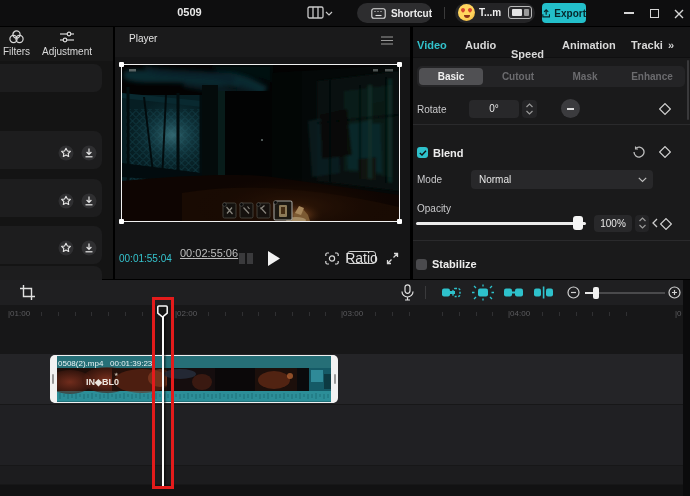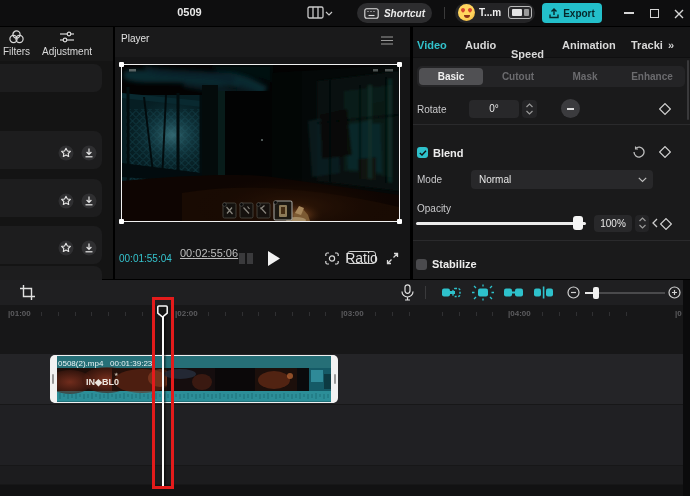--- a/index.html
+++ b/index.html
@@ -22,37 +22,37 @@
 .rtab{font-size:11px;font-weight:bold;color:#d8d8d8;}
 .seg{background:#242426;border-radius:5px;}
 .seglabel{font-size:10px;font-weight:bold;color:#6b6b6e;text-align:center;}
 .label{font-size:10px;color:#c9c9cb;}
 .input{background:#28282a;border-radius:4px;color:#e8e8e8;font-size:10px;text-align:center;}
 .stepper{background:#242426;border-radius:4px;}
 .divider{height:1px;background:#2a2a2c;}
 
 #timeline{left:0;top:280px;width:690px;height:216px;background:#171718;}
 #ttoolbar{left:0;top:0;width:690px;height:25px;background:#1f1f21;}
-#ruler{left:0;top:25px;width:630px;height:17px;background:#171718;color:#5c5c5f;font-size:8px;font-weight:bold;}
+#ruler{left:0;top:25px;width:630px;height:17px;background:#171718;color:#5c5c5f;font-size:8px;}
 .trackrow{left:0;width:690px;background:#232325;}
 </style>
 </head>
 <body>
 
 <div class="abs" id="topbar"></div>
 <div class="abs" id="title">0509</div>
 
 <svg class="abs" style="left:307px;top:6px" width="26" height="14" viewBox="0 0 26 14" fill="none" stroke="#c9c9c9" stroke-width="1.3">
   <rect x="1" y="1" width="15" height="11" rx="1.5"></rect>
   <line x1="6" y1="1" x2="6" y2="12"></line>
     <line x1="11" y1="1" x2="11" y2="12"></line>
   <path d="M19 6 l3 3 l3 -3" stroke-width="1.2"></path>
 </svg>
 
-<div class="abs" style="left:357px;top:3px;width:75px;height:20px;background:#2d2d2f;border-radius:11px;display:flex;align-items:center;justify-content:center;gap:5px;font-style:italic;">
+<div class="abs" style="left:357px;top:3px;width:75px;height:20px;background:#2d2d2f;border-radius:11px;display:flex;align-items:center;justify-content:flex-end;gap:5px;">
   <svg width="15" height="11" viewBox="0 0 15 11" fill="none" stroke="#e0e0e0" stroke-width="1.1">
     <rect x="0.8" y="0.8" width="13.4" height="9.4" rx="2"></rect>
     <line x1="3.5" y1="3.5" x2="4.5" y2="3.5"></line>
       <line x1="6.5" y1="3.5" x2="7.5" y2="3.5"></line>
       <line x1="9.5" y1="3.5" x2="10.5" y2="3.5"></line>
     <line x1="4.5" y1="7.5" x2="10.5" y2="7.5"></line>
   </svg>
   <span style="color:#ececec;font-size:10px;font-weight:bold;">Shortcut</span>
 </div>
 <div class="abs" style="left:444px;top:7px;width:1px;height:12px;background:#3a3a3a;"></div>
@@ -60,21 +60,21 @@
 <div class="abs" style="left:455px;top:3px;width:80px;height:20px;background:#242426;border-radius:10px;"></div>
 <div class="abs" style="left:458px;top:4px;width:17px;height:17px;border-radius:50%;background:radial-gradient(circle at 40% 35%,#ffd55e 55%,#eaa62b);"></div>
 <div class="abs" style="left:461px;top:8px;width:4px;height:4px;background:#d6452e;border-radius:50% 50% 50% 0;transform:rotate(-45deg);"></div>
 <div class="abs" style="left:468px;top:8px;width:4px;height:4px;background:#d6452e;border-radius:50% 50% 50% 0;transform:rotate(-45deg);"></div>
 <div class="abs" style="left:464px;top:15px;width:6px;height:3px;background:#8a3318;border-radius:0 0 3px 3px;"></div>
 <div class="abs" style="left:479px;top:7px;color:#f0f0f0;font-size:10px;font-weight:bold;">T...m</div>
 <div class="abs" style="left:508px;top:6px;width:24px;height:13px;background:#2a2a2c;border:1px solid #b9b9b9;border-radius:3px;"></div>
 <div class="abs" style="left:512px;top:9px;width:10px;height:7px;background:#e4e4e4;border-radius:1px;"></div>
 <div class="abs" style="left:524px;top:9px;width:5px;height:7px;background:#9a9a9a;border-radius:1px;"></div>
 
-<div class="abs" style="left:542px;top:3px;width:60px;height:20px;background:#23bfca;border-radius:4px;display:flex;align-items:center;justify-content:center;gap:4px;">
+<div class="abs" style="left:542px;top:3px;width:44px;height:20px;background:#23bfca;border-radius:4px;display:flex;align-items:center;justify-content:center;gap:4px;">
   <svg width="10" height="11" viewBox="0 0 10 11" fill="none" stroke="#08282a" stroke-width="1.4">
     <path d="M5 7 V1.5 M2.5 3.5 L5 1 L7.5 3.5"></path>
     <path d="M1 6.5 V9.5 H9 V6.5"></path>
   </svg>
   <span style="color:#06262a;font-size:10px;font-weight:bold;">Export</span>
 </div>
 <div class="abs winbtn" style="left:624px;top:12px;width:10px;height:2px;background:#d5d5d5;"></div>
 <div class="abs winbtn" style="left:650px;top:9px;width:9px;height:9px;border:1.5px solid #d5d5d5;"></div>
 <svg class="abs" style="left:674px;top:9px" width="10" height="10" viewBox="0 0 10 10" stroke="#d5d5d5" stroke-width="1.4">
     <path d="M1 1 L9 9 M9 1 L1 9"></path>
@@ -114,21 +114,21 @@
 </svg>
 <svg class="abs" style="left:58px;top:193px" width="40" height="16" viewBox="0 0 40 16">
     <use href="#btnrow"></use>
   </svg>
 <svg class="abs" style="left:58px;top:240px" width="40" height="16" viewBox="0 0 40 16">
     <use href="#btnrow"></use>
   </svg>
 
 <div class="abs" id="playerpanel"></div>
 <div class="abs" style="left:115px;top:27px;width:295px;height:30px;background:#1a1a1b;"></div>
-<div class="abs" style="left:121px;top:33px;color:#e2e2e2;font-size:10px;">Player</div>
+<div class="abs" style="left:129px;top:33px;color:#e2e2e2;font-size:10px;">Player</div>
 <svg class="abs" style="left:381px;top:36px" width="12" height="9" viewBox="0 0 12 9" stroke="#9a9a9a" stroke-width="1.2">
     <path d="M0 1 H12 M0 4.5 H12 M0 8 H12"></path>
   </svg>
 
 <div class="abs" id="video" style="left:121px;top:64px;width:279px;height:158px;border:1px solid #f0f0f0;background:#0a0807;overflow:hidden;">
 <svg width="277" height="156" viewBox="0 0 277 156">
   <defs>
     <radialGradient id="fglow" cx="0.5" cy="0.5" r="0.5">
       <stop offset="0" stop-color="#57aab8" stop-opacity="0.9"></stop>
       <stop offset="0.45" stop-color="#2a7484" stop-opacity="0.5"></stop>

